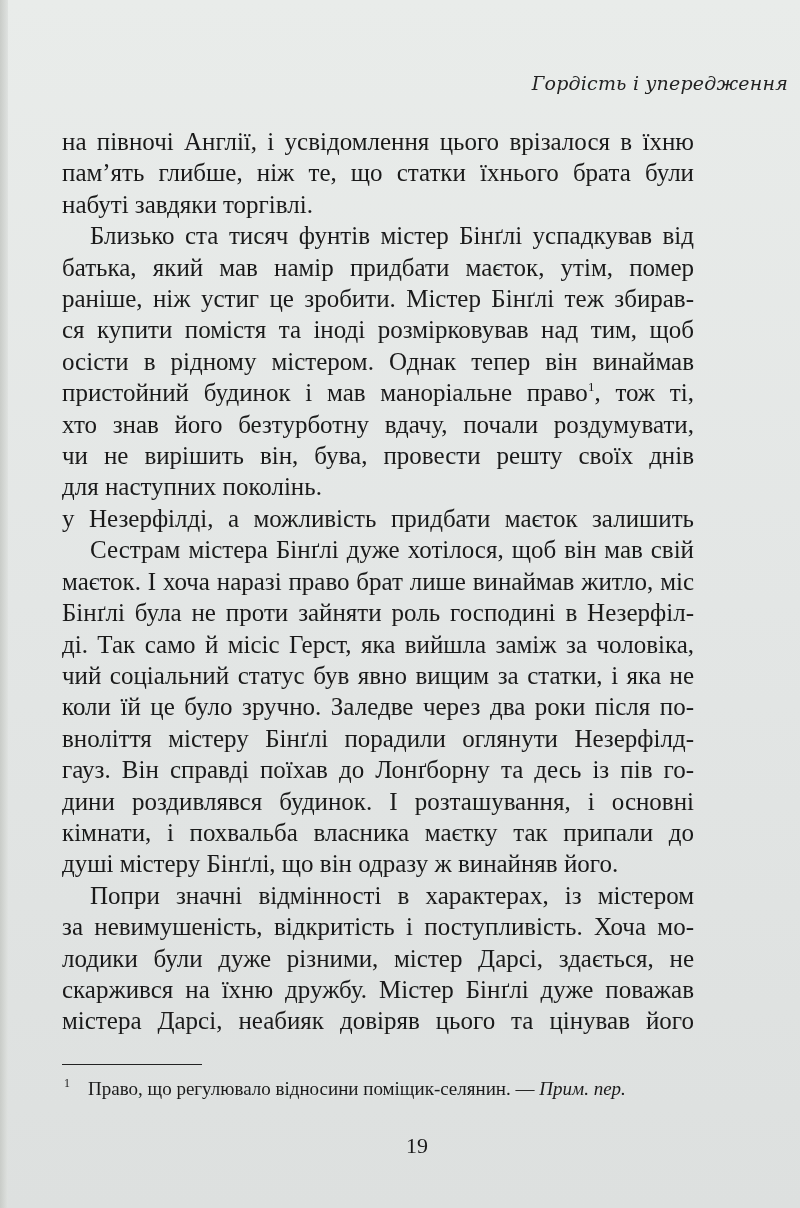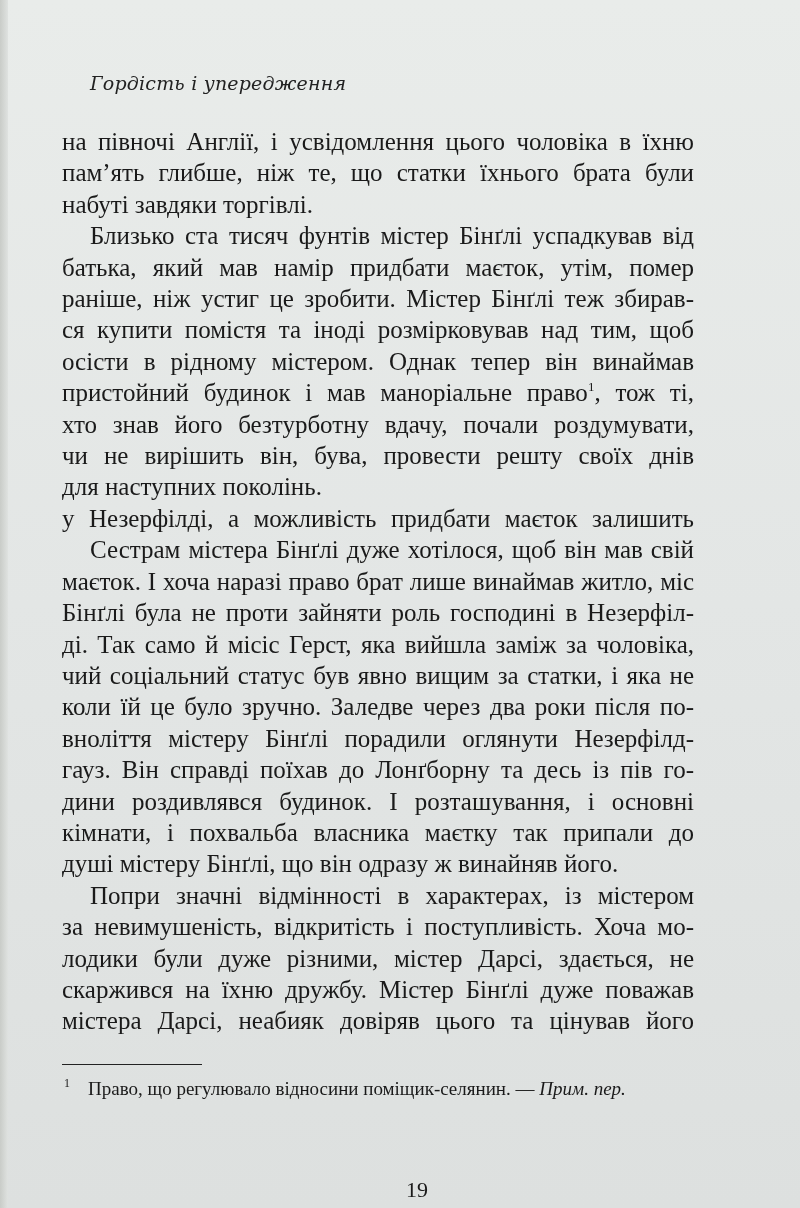--- a/index.html
+++ b/index.html
@@ -28,21 +28,21 @@
       top: 0;
       width: 8px;
       height: 1208px;
       background: linear-gradient(90deg, #c9ccc8 0%, #dfe2e0 100%);
     }
     .running-head {
       position: absolute;
       top: 72px;
       left: 0;
       width: 788px;
-      text-align: left;
+      text-align: right;
       padding-left: 90px;
       box-sizing: border-box;
       font-family: "DejaVu Serif", serif;
       font-style: italic;
       font-size: 19px;
       color: #222;
       letter-spacing: 0.2px;
     }
     .body-text {
       position: absolute;
@@ -107,35 +107,34 @@
       position: absolute;
       top: 1133px;
       left: 0;
       width: 780px;
       text-align: center;
       padding-left: 54px;
       box-sizing: border-box;
       font-family: "Liberation Serif", serif;
       font-size: 22px;
       color: #1a1a1a;
-      margin-top: 44px;
     }
   </style>
 </head>
 <body>
 
 <div class="page">
   <div class="page-edge"></div>
 
   <div class="running-head">Гордість і упередження</div>
 
   <div class="body-text">
 
     <div>
-      <span class="line">на півночі Англії, і усвідомлення цього чоловіка в їхню</span>
+      <span class="line">на півночі Англії, і усвідомлення цього врізалося в їхню</span>
       <span class="line">пам’ять глибше, ніж те, що статки їхнього брата були</span>
       <span class="line last">набуті завдяки торгівлі.</span>
     </div>
 
     <div>
       <span class="line indent">Близько ста тисяч фунтів містер Бінґлі успадкував від</span>
       <span class="line">батька, який мав намір придбати маєток, утім, помер</span>
       <span class="line">раніше, ніж устиг це зробити. Містер Бінґлі теж збирав-</span>
       <span class="line">ся купити помістя та іноді розмірковував над тим, щоб</span>
       <span class="line">осісти в рідному містером. Однак тепер він винаймав</span>

